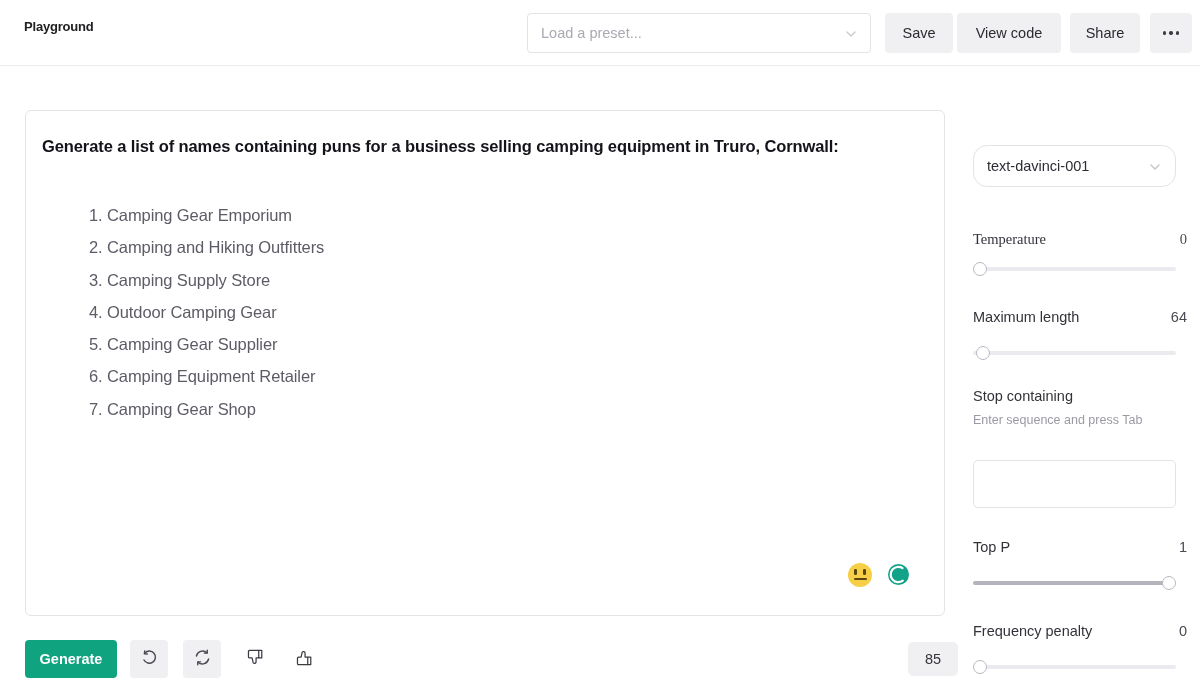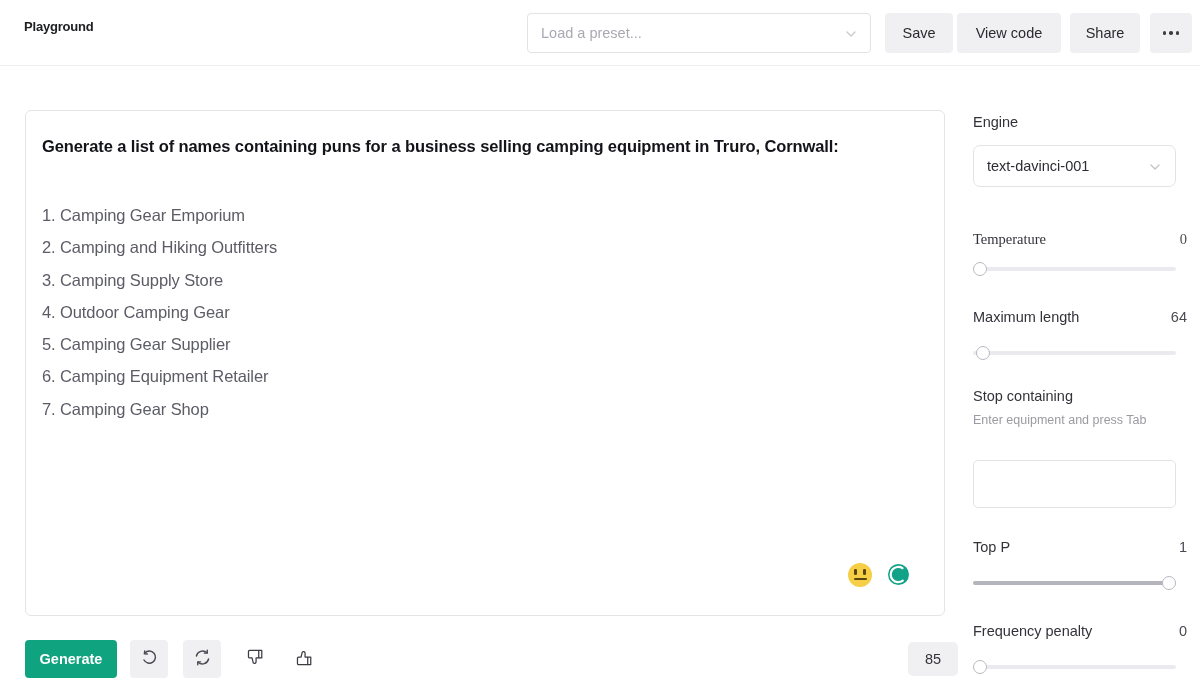--- a/index.html
+++ b/index.html
@@ -68,21 +68,21 @@
     font-size: 16.5px; font-weight: bold; color: #13131a;
     letter-spacing: -0.1px;
   }
   .completion {
     position: absolute; left: 16px; top: 88px;
     right: 16px;
     font-size: 16.5px; color: #5c5c66;
     line-height: 32.3px;
     letter-spacing: -0.1px;
   }
-  .completion div { white-space: pre; }
+  .completion div { white-space: pre; margin-left: 47px; }
 
   .editor-badges {
     position: absolute; right: 33px; bottom: 28px;
     display: flex; align-items: center; gap: 14px;
   }
   .emoji-badge {
     width: 24px; height: 24px; border-radius: 50%;
     background: #f7cf46;
     position: relative;
   }
@@ -136,21 +136,21 @@
   }
   .s-label { font-size: 14.5px; color: #32323a; }
   .s-value { font-size: 14.5px; color: #4a4a53; }
   .s-sub {
     position: absolute; left: 13px; width: 200px;
     font-size: 12.5px; color: #9a9aa3; line-height: 16px;
   }
   .engine-select {
     position: absolute; left: 13px;
     width: 203px; height: 42px;
-    border: 1px solid #e3e3e6; border-radius: 7px; background: #fff;
+    border: 1px solid #e3e3e6; border-radius: 14px; background: #fff;
   }
   .engine-select .val {
     position: absolute; left: 13px; top: 12px;
     font-size: 14.5px; color: #2c2c34;
   }
   .engine-select .chev { right: 13px; top: 14px; }
   .stop-input {
     position: absolute; left: 13px;
     width: 203px; height: 48px;
     border: 1px solid #e3e3e6; border-radius: 5px; background: #fff;
@@ -265,23 +265,20 @@
         <path d="M13.4 17.4 L16.6 17.4 L16.6 9.6 L13.4 9.6" fill="none" stroke="#3b3b43" stroke-width="1.3" stroke-linejoin="round"></path>
       </svg>
     </span>
   </button>
 
   <div class="token-badge">85</div>
 </div>
 
 <div class="sidebar">
 
-  <div class="s-row" style="top:48px;">
-    <span class="s-label">Engine</span>
-  </div>
   <div class="engine-select" style="top:79px;">
     <span class="val">text-davinci-001</span>
     <span class="chev">
       <svg width="14" height="14" viewBox="0 0 14 14">
           <path d="M3 5 L7 9 L11 5" fill="none" stroke="#c2c2ca" stroke-width="1.3" stroke-linecap="round" stroke-linejoin="round"></path>
         </svg>
     </span>
   </div>
 
   <div class="s-row" style="top:165px;font-family:Liberation Serif, serif;">
@@ -300,21 +297,21 @@
   </div>
   <div class="slider" style="top:279px;">
     <div class="track"></div>
     <div class="fill" style="width: 9.835px; background: transparent;"></div>
     <div class="thumb" style="left: 2.835px;"></div>
   </div>
 
   <div class="s-row" style="top:322px;">
     <span class="s-label">Stop containing</span>
   </div>
-  <div class="s-sub" style="top:346px;">Enter equipment and press Tab</div>
+  <div class="s-sub" style="top:346px;">Enter sequence and press Tab</div>
   <input class="stop-input" style="top: 394px;" placeholder="">
 
   <div class="s-row" style="top:473px;">
     <span class="s-label">Top P</span>
     <span class="s-value">1</span>
   </div>
   <div class="slider" style="top:509px;">
     <div class="track"></div>
     <div class="fill" style="width: 196px;"></div>
     <div class="thumb" style="left: 189px;"></div>

